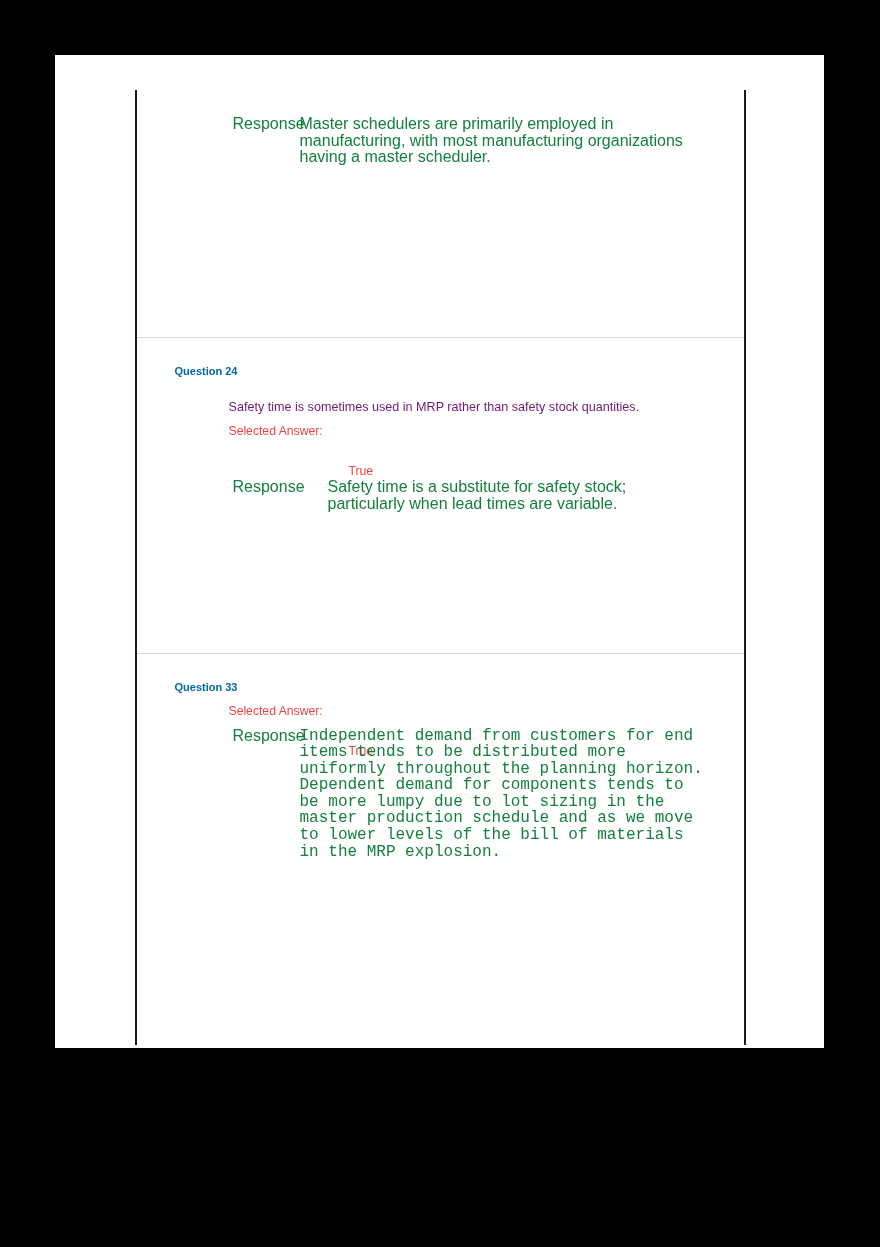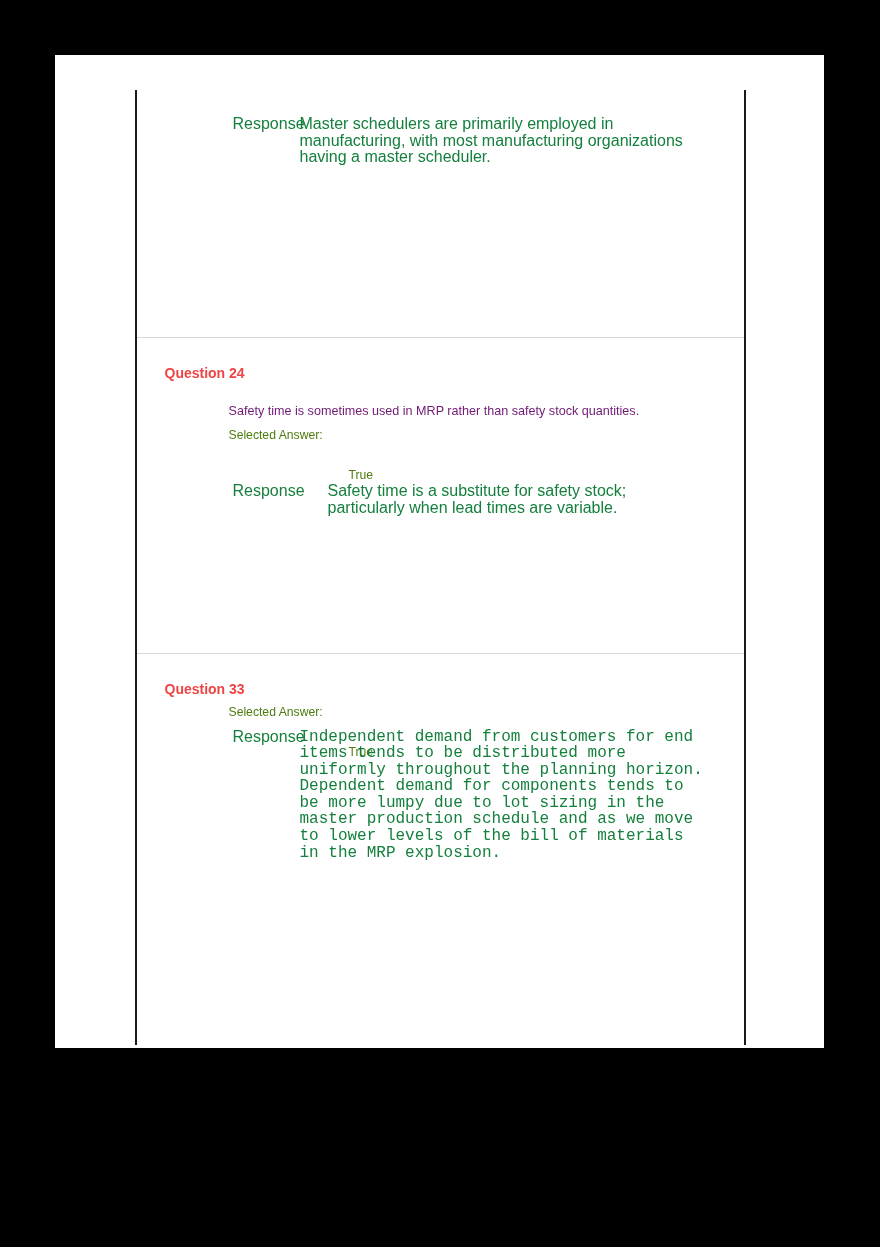--- a/index.html
+++ b/index.html
@@ -47,37 +47,37 @@
   }
   .qblock {
     position: absolute;
     left: 1.5px;
     width: 607.5px;
     box-sizing: border-box;
     border-bottom: 1px solid #d9d9d9;
   }
   .qblock.first { border-top: none; }
   .q-title {
-    font-size: 14px;
+    font-size: 11px;
     font-weight: bold;
-    color: #ef4444;
-    margin: 0;
+    color: #0369a1;
+    margin: 10px;
     padding: 0 0 0 28px;
   }
   .q-text {
     font-size: 12.6px;
     color: #701a75;
     line-height: 16.5px;
     padding: 0 0 0 92px;
     margin: 0;
   }
   .sa-row {
     position: relative;
     font-size: 12.2px;
-    color: #4d7c0f;
+    color: #ef4444;
     line-height: 16.5px;
     height: 16.5px;
   }
   .sa-row .sa-label {
     position: absolute;
     left: 92px;
     top: 0;
     white-space: nowrap;
   }
   .sa-row .sa-value {

